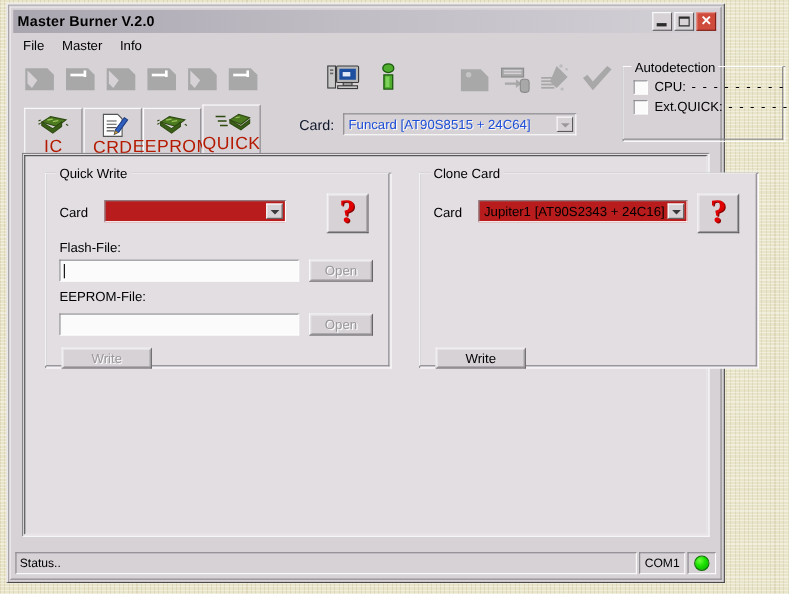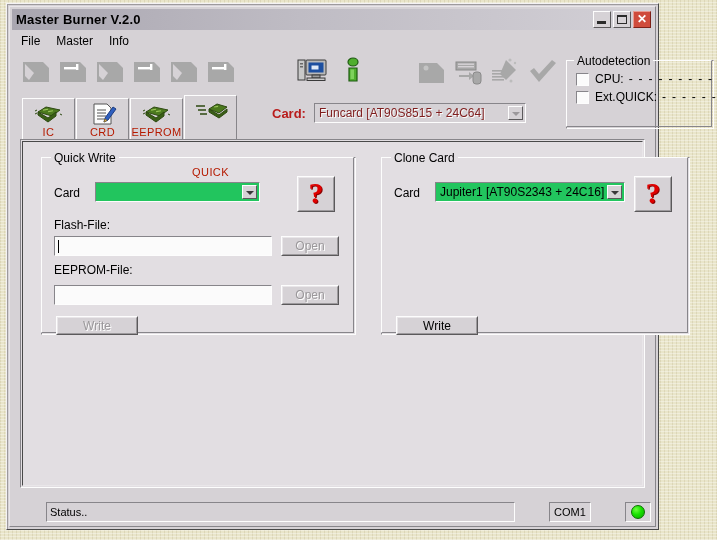--- a/index.html
+++ b/index.html
@@ -83,35 +83,35 @@
 
   
   .toolbar { position: absolute; left: 3px; top: 44px; right: 3px; height: 43px; }
   .tool {
     position: absolute; top: 3px; width: 36px; height: 36px; cursor: default;
   }
   .tool svg { display: block; }
 
   
   .card-row { position: absolute; left: 262px; top: 96px; display: flex; align-items: center; }
-  .card-lbl { font-size: 13px; font-weight: bold; color: #b91c1c; margin-right: 8px; }
+  .card-lbl { font-size: 13px; font-weight: normal; color: #0f172a; margin-right: 8px; }
   .combo {
     position: relative; height: 20px; box-sizing: border-box;
     border-top: 1px solid #87858a; border-left: 1px solid #87858a;
     border-right: 1px solid #fdfdfd; border-bottom: 1px solid #fdfdfd;
-    background: #22c55e; display: flex; align-items: center;
+    background: #b91c1c; display: flex; align-items: center;
     cursor: default;
   }
   .combo.disabled { background: #d6d2d6; }
   .combo .ctext {
     font-size: 12px; color: #000; padding-left: 4px;
     white-space: nowrap; overflow: hidden;
     font-family: "Liberation Sans", sans-serif;
   }
-  .combo.disabled .ctext { color: #7f1d1d; text-shadow: 1px 1px 0 #fbfbfb; }
+  .combo.disabled .ctext { color: #1d4ed8; text-shadow: 1px 1px 0 #fbfbfb; }
   .combo .carrow {
     position: absolute; right: 2px; top: 2px; width: 15px; height: 14px;
     background: #d6d2d6;
     border-top: 1px solid #fdfdfd; border-left: 1px solid #fdfdfd;
     border-right: 1px solid #5b595b; border-bottom: 1px solid #5b595b;
     box-sizing: border-box;
   }
   .combo .carrow::after {
     content: ""; position: absolute; left: 3px; top: 5px;
     border-left: 4px solid transparent; border-right: 4px solid transparent;
@@ -169,23 +169,23 @@
   .tabstrip { position: absolute; left: 12px; top: 91px; display: flex; align-items: flex-end; }
   .tab {
     position: relative; width: 53px; height: 41px;
     background: #d6d2d6; box-sizing: border-box;
     border-top: 1px solid #fdfdfd; border-left: 1px solid #fdfdfd;
     border-right: 1px solid #87858a;
     display: flex; flex-direction: column; align-items: center; justify-content: flex-start;
     padding-top: 3px; cursor: default;
     margin-right: 1px;
   }
-  .tab.active { height: 44px; margin-top: -3px; z-index: 3; border-bottom: none; gap: 44px; }
+  .tab.active { height: 44px; margin-top: -3px; z-index: 3; border-bottom: none; }
   .tab-label {
-    font-size: 11px; color: #b51a00; font-weight: normal; letter-spacing: .4px;
+    font-size: 16px; color: #b51a00; font-weight: normal; letter-spacing: .4px;
     font-family: "Liberation Sans", sans-serif; margin-top: 1px;
   }
   .tab .ticon { height: 23px; display: flex; align-items: center; }
 
   
   .panel {
     position: absolute; left: 10px; top: 132px; right: 10px; bottom: 38px;
     box-sizing: border-box; background: #e2dee2;
     border-top: 1px solid #87858a; border-left: 1px solid #87858a;
     border-right: 1px solid #fdfdfd; border-bottom: 1px solid #fdfdfd;
@@ -245,21 +245,20 @@
     position: absolute; left: 4px; right: 4px; bottom: 4px; height: 20px;
     display: flex; align-items: stretch; gap: 2px;
   }
   .st-cell {
     box-sizing: border-box; background: #d6d2d6;
     border-top: 1px solid #87858a; border-left: 1px solid #87858a;
     border-right: 1px solid #fdfdfd; border-bottom: 1px solid #fdfdfd;
     display: flex; align-items: center; font-size: 11px; color: #000;
     padding-left: 3px;
     font-family: "Liberation Sans", sans-serif;
-    margin-left: 32px;
   }
   .st-main { flex: 1; }
   .st-com { width: 42px; justify-content: center; padding-left: 0; }
   .st-led { width: 26px; justify-content: center; padding-left: 0; }
   .led {
     width: 14px; height: 14px; border-radius: 50%;
     background: radial-gradient(circle at 35% 30%, #6dff3d 0%, #18e000 45%, #0aa800 100%);
     border: 1px solid #0c7000;
     box-sizing: border-box;
   }

